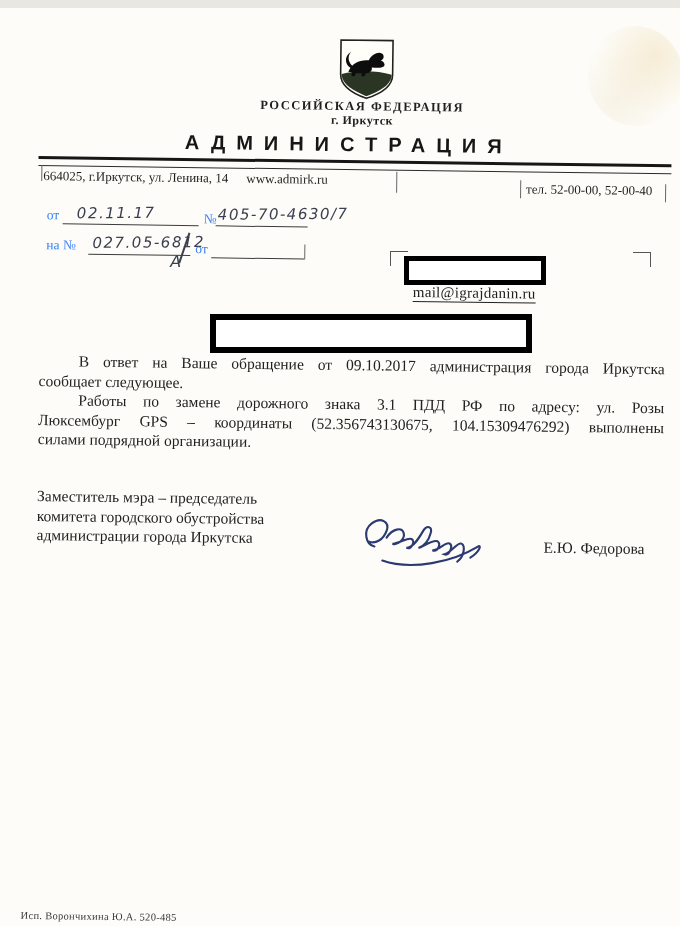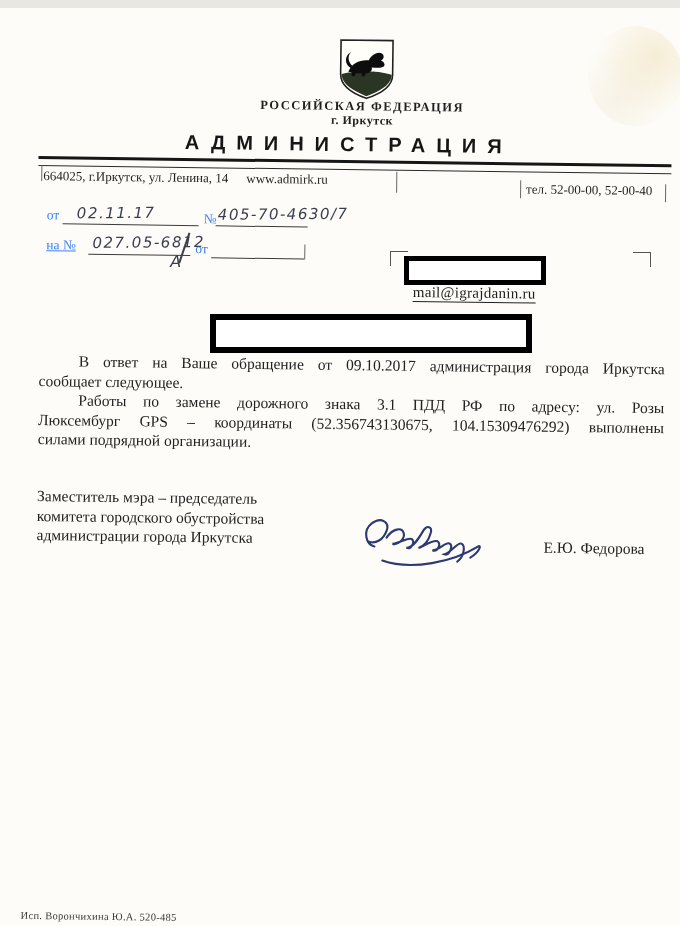--- a/index.html
+++ b/index.html
@@ -92,21 +92,21 @@
     <div class="abs vtick" style="left:662px;top:172px;height:18px;"></div>
 
     <span class="abs lbl" style="left:44px;top:203px;">от</span>
     <div class="abs uline" style="left:60px;top:219px;width:136px;"></div>
     <span class="abs hand" style="left:74px;top:199px;">02.11.17</span>
 
     <span class="abs lbl" style="left:201px;top:205px;">№</span>
     <div class="abs uline" style="left:213px;top:219px;width:92px;"></div>
     <span class="abs hand" style="left:215px;top:198px;">405-70-4630/7</span>
 
-    <span class="abs lbl" style="left:44px;top:233px;text-decoration:underline;">на №</span>
+    <span class="abs lbl" style="left:44px;top:233px;">на №</span>
     <div class="abs uline" style="left:86px;top:249px;width:102px;"></div>
     <span class="abs hand" style="left:90px;top:228px;">027.05-6812</span>
     <div class="abs slash" style="left:181px;top:226px;height:32px;"></div>
     <span class="abs hand" style="left:168px;top:246px;font-size:16px;">А</span>
 
     <span class="abs lbl" style="left:193px;top:235px;">от</span>
     <div class="abs uline" style="left:209px;top:251px;width:93px;"></div>
     <div class="abs vtick" style="left:302px;top:237px;height:15px;"></div>
 
     <span class="abs email">mail@igrajdanin.ru</span>

